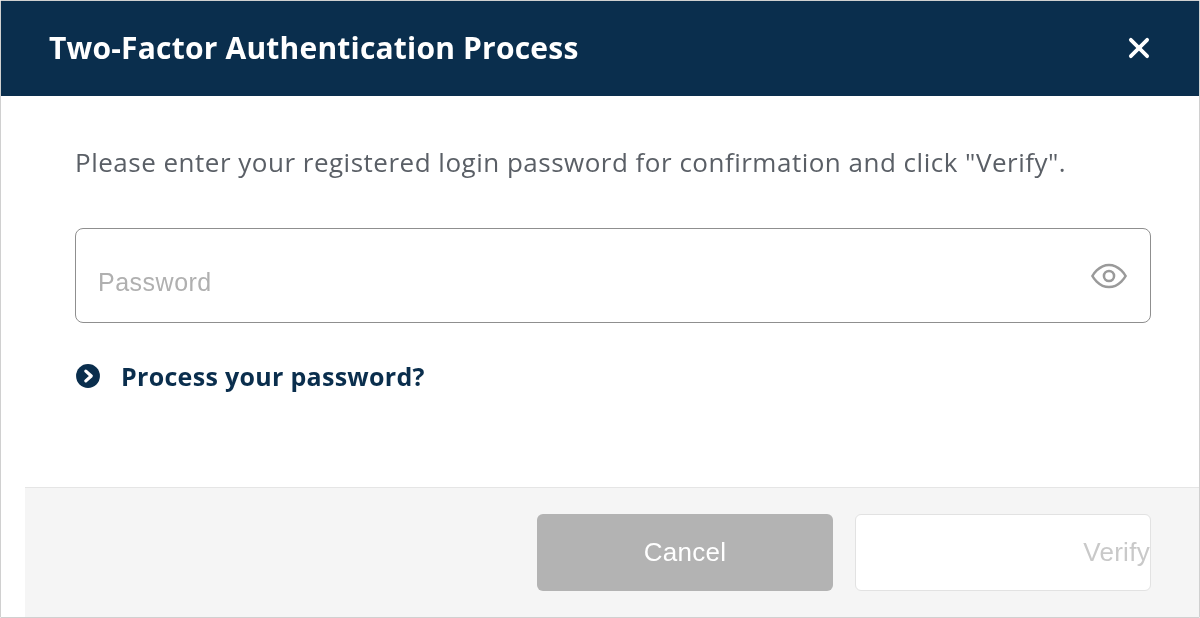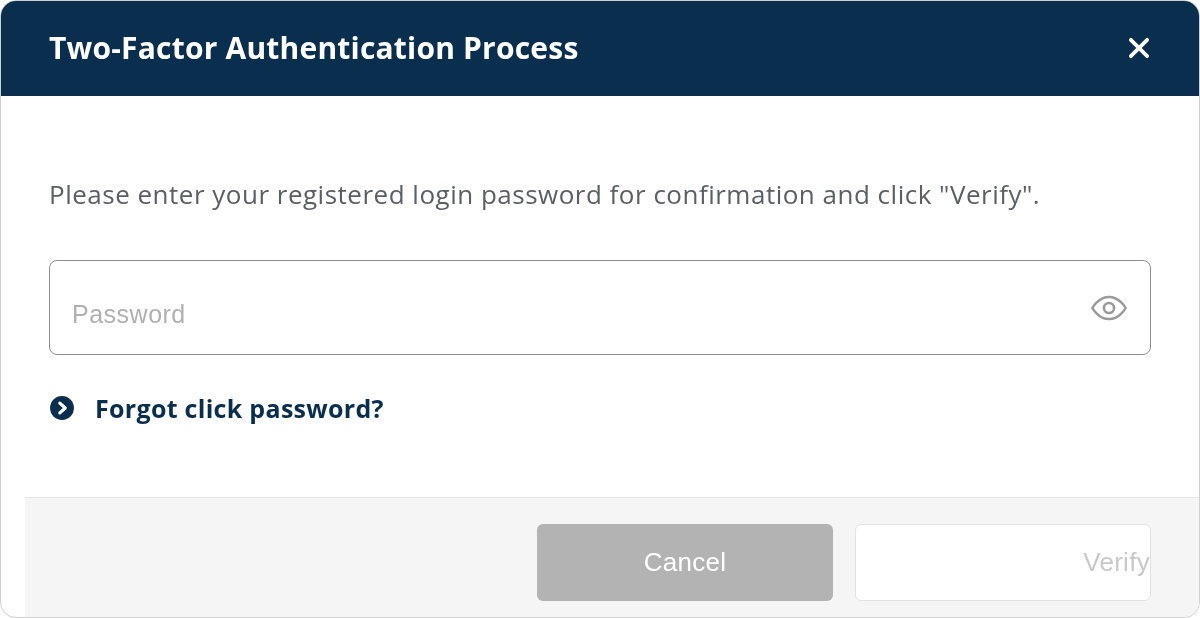--- a/index.html
+++ b/index.html
@@ -6,26 +6,25 @@
     body {
       font-family: -apple-system, BlinkMacSystemFont, "Segoe UI", "Open Sans", Helvetica, Arial, sans-serif;
       background: #fff;
       width: 1200px;
       height: 618px;
     }
     .dialog {
       width: 1200px;
       height: 618px;
       border: 1px solid #d0d0d0;
-      border-radius: 16px;
+      border-radius: 1px;
       overflow: hidden;
       display: flex;
       flex-direction: column;
       box-shadow: 0 1px 2px rgba(0,0,0,0.05);
-      gap: 32px;
     }
     .dialog-header {
       background: #0a2e4d;
       color: #fff;
       display: flex;
       align-items: center;
       justify-content: space-between;
       padding: 26px 40px 28px 48px;
     }
     .dialog-title {
@@ -40,20 +39,21 @@
       align-items: center;
       justify-content: center;
       width: 40px;
       height: 40px;
     }
     .close-btn svg { width: 28px; height: 28px; }
     .dialog-body {
       padding: 46px 48px 40px 48px;
       flex: 1;
       background: #fff;
+      margin-left: 26px;
     }
     .instruction {
       font-size: 26px;
       color: #5a5f66;
       line-height: 1.55;
       letter-spacing: 0.5px;
       margin-bottom: 46px;
     }
     .input-wrap {
       position: relative;
@@ -154,21 +154,21 @@
           <circle cx="12" cy="12" r="3.2"></circle>
         </svg>
       </div>
     </div>
 
     <div class="forgot-link">
       <svg class="chevron-circle" viewBox="0 0 24 24">
         <circle cx="12" cy="12" r="11" fill="#0a2e4d"></circle>
         <path d="M10 7.5 L15 12 L10 16.5" fill="none" stroke="#fff" stroke-width="3" stroke-linecap="round" stroke-linejoin="round"></path>
       </svg>
-      <span>Forgot click password?</span>
+      <span>Process your password?</span>
     </div>
   </div>
 
   <div class="dialog-footer">
     <button class="btn btn-cancel">Cancel</button>
     <button class="btn btn-verify">Verify</button>
   </div>
 </div>
 
 </body></html>

